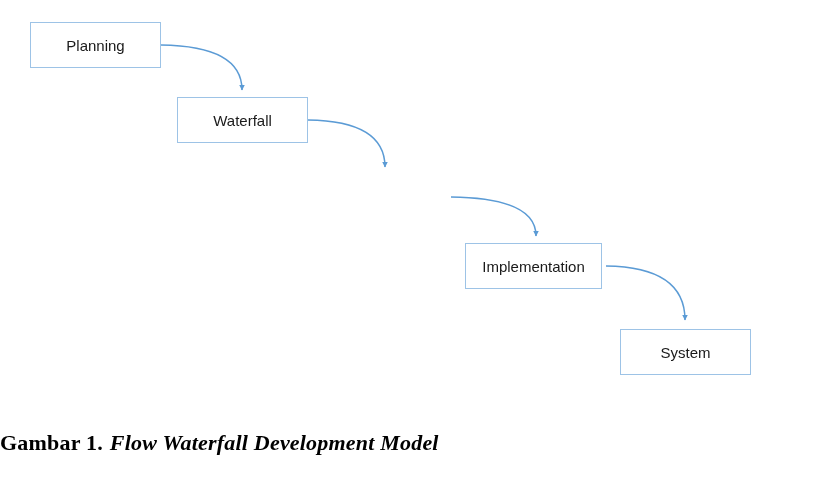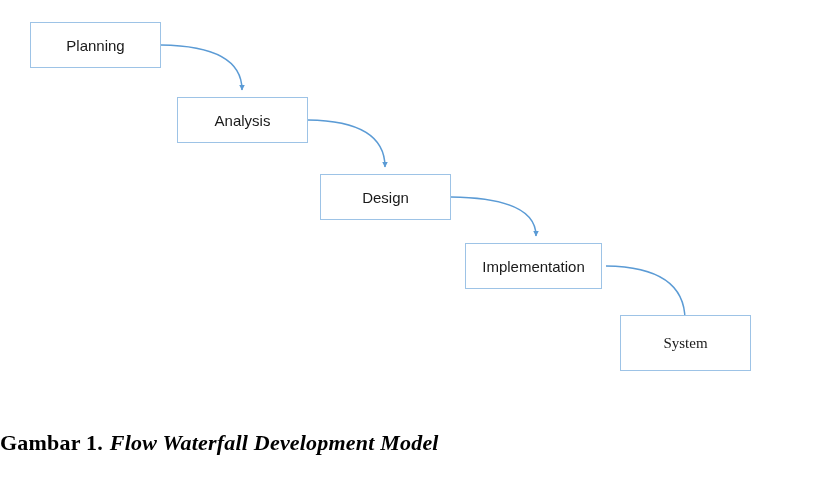--- a/index.html
+++ b/index.html
@@ -34,21 +34,21 @@
     display: flex;
     align-items: center;
     justify-content: center;
     font-size: 15px;
     color: #1a1a1a;
   }
   #node-0 { left: 30px;  top: 22px;  width: 131px; height: 46px; }
   #node-1 { left: 177px; top: 97px;  width: 131px; height: 46px; }
   #node-2 { left: 320px; top: 174px; width: 131px; height: 46px; }
   #node-3 { left: 465px; top: 243px; width: 137px; height: 46px; }
-  #node-4 { left: 620px; top: 315px; width: 131px; height: 56px; font-family: Liberation Serif, serif; }
+  #node-4 { left: 620px; top: 329px; width: 131px; height: 46px; }
   .arrow {
     fill: none;
     stroke-width: 1.5;
   }
   .caption {
     position: absolute;
     left: 0;
     right: 0;
     top: 430px;
     text-align: left;
@@ -79,24 +79,21 @@
     <path class="arrow" marker-end="url(#ah)" d="M161,45 Q242,46 242,90" stroke="#5B9BD5"></path>
     <path class="arrow" marker-end="url(#ah)" d="M308,120 Q385,121 385,167" stroke="#5B9BD5"></path>
     <path class="arrow" marker-end="url(#ah)" d="M451,197 Q536,198 536,236" stroke="#5B9BD5"></path>
     <path class="arrow" marker-end="url(#ah)" d="M606,266 Q685,267 685,320" stroke="#5B9BD5"></path>
   </svg>
 
   <div class="node" id="node-0">
     <span>Planning</span>
   </div>
   <div class="node" id="node-1">
-    <span>Analysis</span>
-  </div>
-  <div class="node" id="node-2">
-    <span>Design</span>
+    <span>Waterfall</span>
   </div>
   <div class="node" id="node-3">
     <span>Implementation</span>
   </div>
   <div class="node" id="node-4">
     <span>System</span>
   </div>
 
   <div class="caption">
     <span class="prefix">Gambar 1.</span><span class="title">Flow Waterfall Development Model</span>

